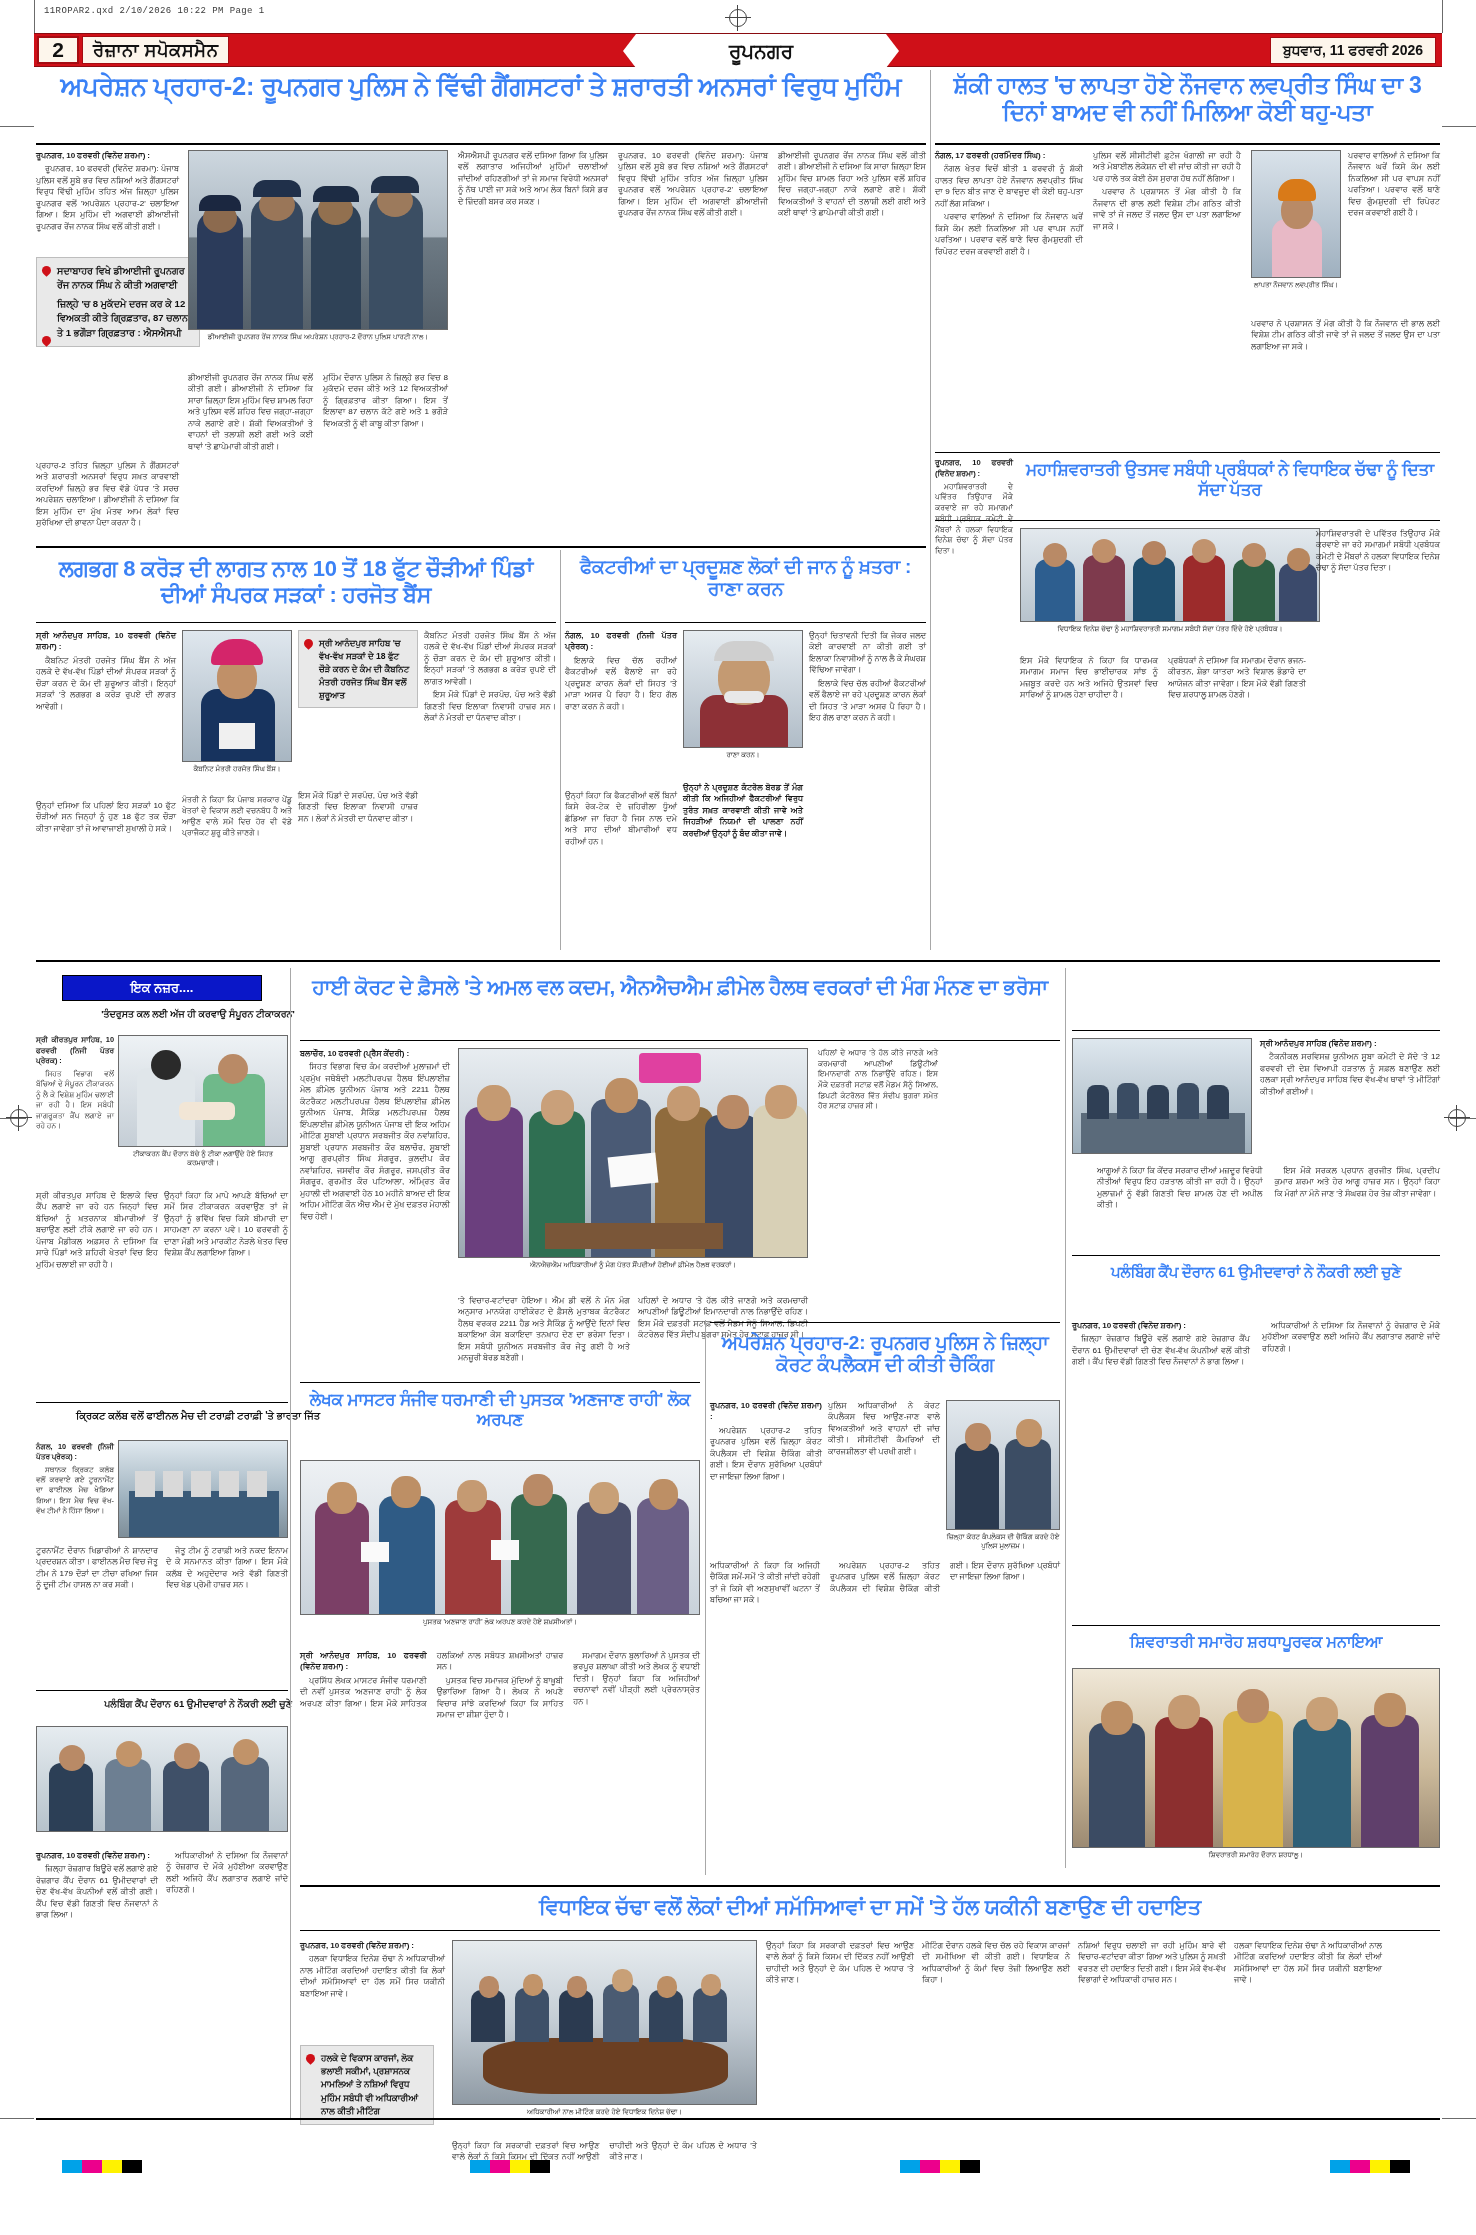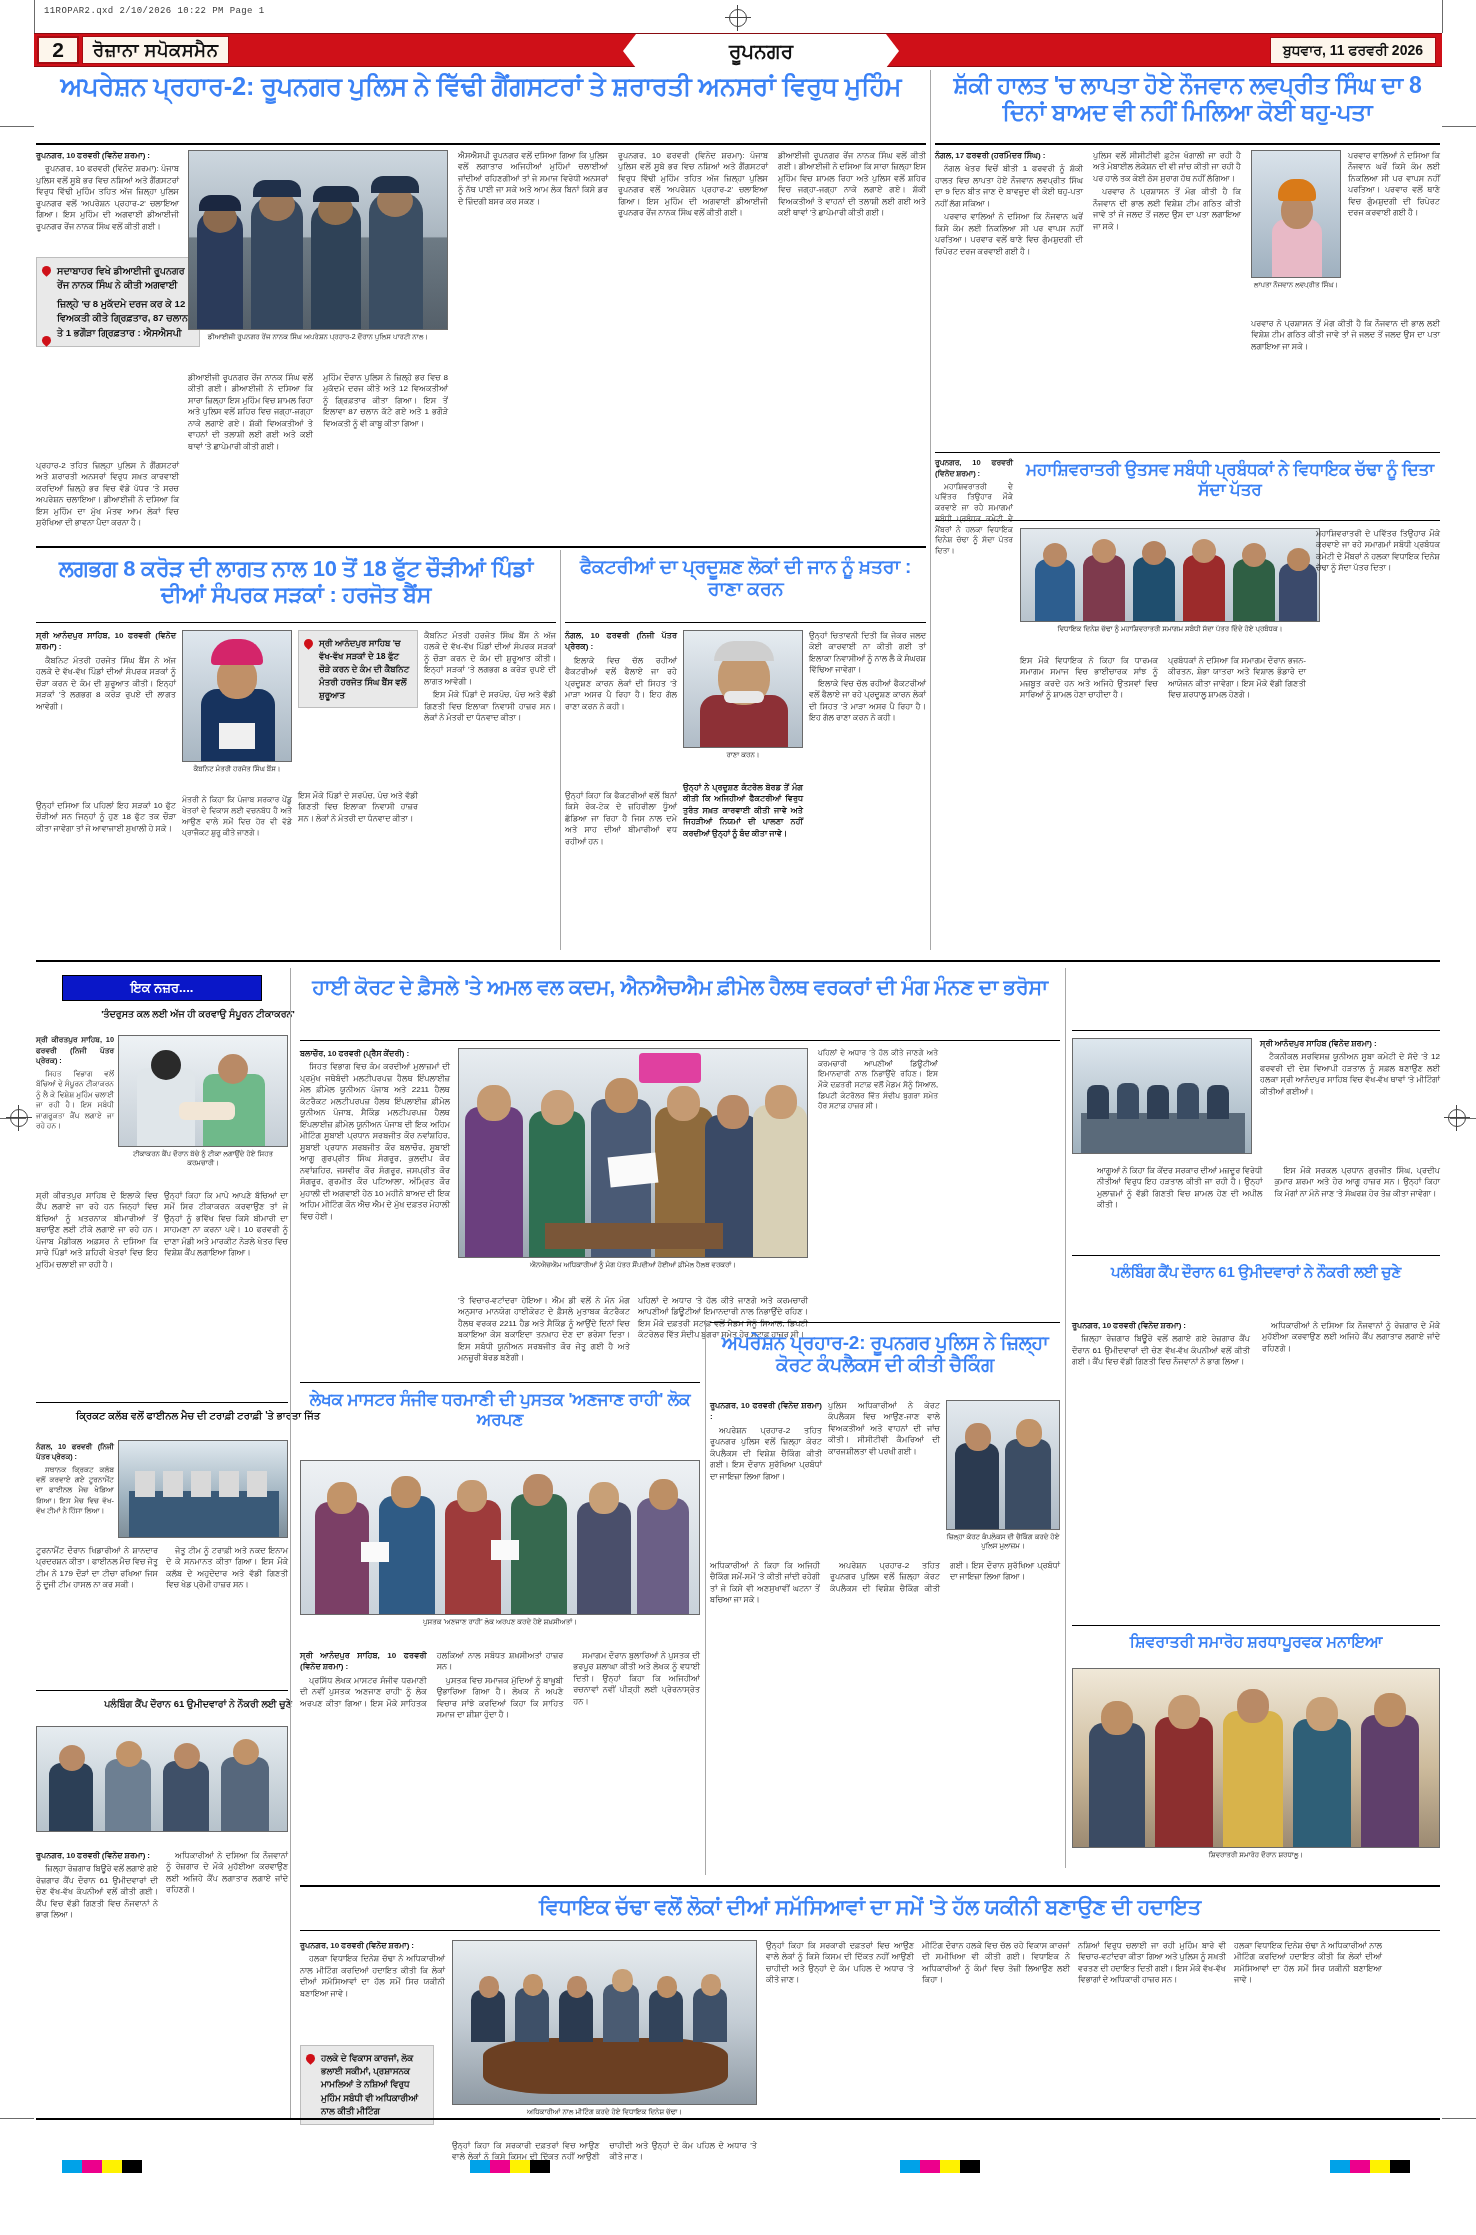--- a/index.html
+++ b/index.html
@@ -145,21 +145,21 @@
 
   <div class="masthead">
     <div class="mh-pageno">2</div>
     <div class="mh-brand">ਰੋਜ਼ਾਨਾ ਸਪੋਕਸਮੈਨ</div>
     <div class="mh-centre">ਰੂਪਨਗਰ</div>
     <div class="mh-date">ਬੁਧਵਾਰ, 11 ਫਰਵਰੀ 2026</div>
   </div>
 
   <div class="hl" style="position:absolute;left:36px;top:72px;width:890px;font-size:25.5px;">ਅਪਰੇਸ਼ਨ ਪ੍ਰਹਾਰ-2: ਰੂਪਨਗਰ ਪੁਲਿਸ ਨੇ ਵਿੱਢੀ ਗੈਂਗਸਟਰਾਂ ਤੇ ਸ਼ਰਾਰਤੀ ਅਨਸਰਾਂ ਵਿਰੁਧ ਮੁਹਿੰਮ</div>
 
-  <div class="hl" style="position:absolute;left:935px;top:72px;width:505px;font-size:23px;">ਸ਼ੱਕੀ ਹਾਲਤ 'ਚ ਲਾਪਤਾ ਹੋਏ ਨੌਜਵਾਨ ਲਵਪ੍ਰੀਤ ਸਿੰਘ ਦਾ 8 ਦਿਨਾਂ ਬਾਅਦ ਵੀ ਨਹੀਂ ਮਿਲਿਆ ਕੋਈ ਥਹੁ-ਪਤਾ</div>
+  <div class="hl" style="position:absolute;left:935px;top:72px;width:505px;font-size:23px;">ਸ਼ੱਕੀ ਹਾਲਤ 'ਚ ਲਾਪਤਾ ਹੋਏ ਨੌਜਵਾਨ ਲਵਪ੍ਰੀਤ ਸਿੰਘ ਦਾ 3 ਦਿਨਾਂ ਬਾਅਦ ਵੀ ਨਹੀਂ ਮਿਲਿਆ ਕੋਈ ਥਹੁ-ਪਤਾ</div>
 
   <div class="hrule thick" style="left:36px;top:143px;width:890px;"></div>
   <div class="hrule thick" style="left:935px;top:143px;width:505px;"></div>
 
   <div style="position:absolute;left:36px;top:150px;width:143px;">
     <div class="body">
       <p class="lead"><span class="lede">ਰੂਪਨਗਰ, 10 ਫਰਵਰੀ (ਵਿਨੋਦ ਸ਼ਰਮਾ) :</span></p>
       <p>ਰੂਪਨਗਰ, 10 ਫਰਵਰੀ (ਵਿਨੋਦ ਸ਼ਰਮਾ): ਪੰਜਾਬ ਪੁਲਿਸ ਵਲੋਂ ਸੂਬੇ ਭਰ ਵਿਚ ਨਸ਼ਿਆਂ ਅਤੇ ਗੈਂਗਸਟਰਾਂ ਵਿਰੁਧ ਵਿੱਢੀ ਮੁਹਿੰਮ ਤਹਿਤ ਅੱਜ ਜ਼ਿਲ੍ਹਾ ਪੁਲਿਸ ਰੂਪਨਗਰ ਵਲੋਂ 'ਅਪਰੇਸ਼ਨ ਪ੍ਰਹਾਰ-2' ਚਲਾਇਆ ਗਿਆ। ਇਸ ਮੁਹਿੰਮ ਦੀ ਅਗਵਾਈ ਡੀਆਈਜੀ ਰੂਪਨਗਰ ਰੇਂਜ ਨਾਨਕ ਸਿੰਘ ਵਲੋਂ ਕੀਤੀ ਗਈ।</p>
     </div>
   </div>

